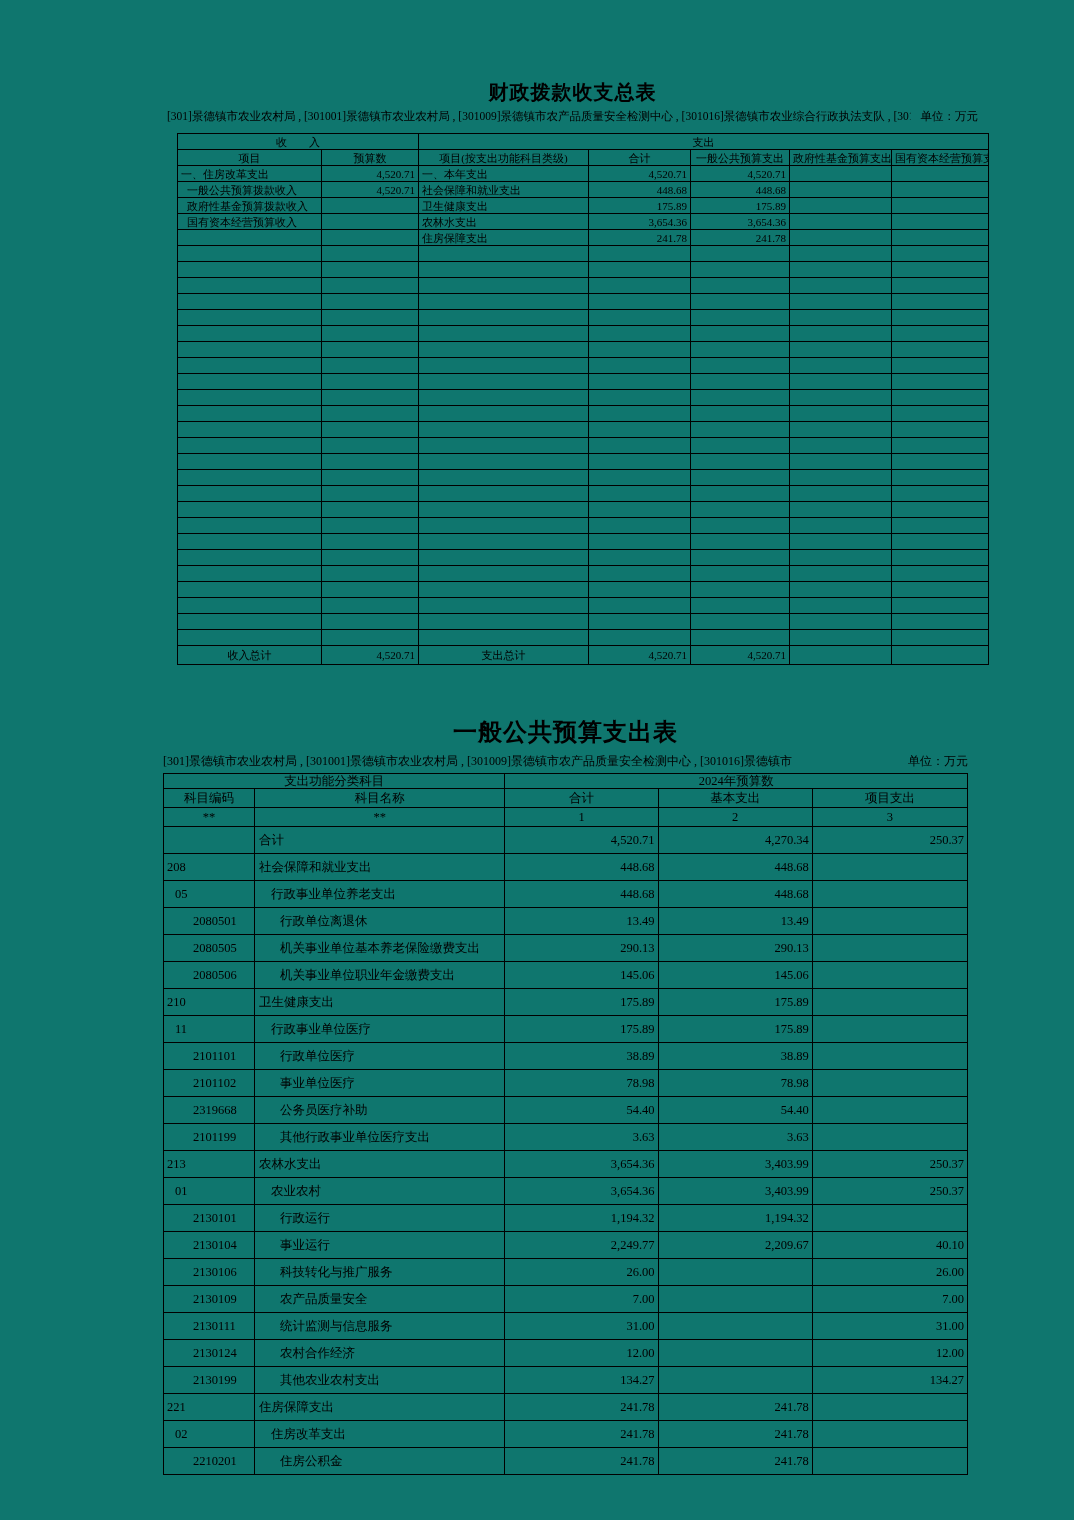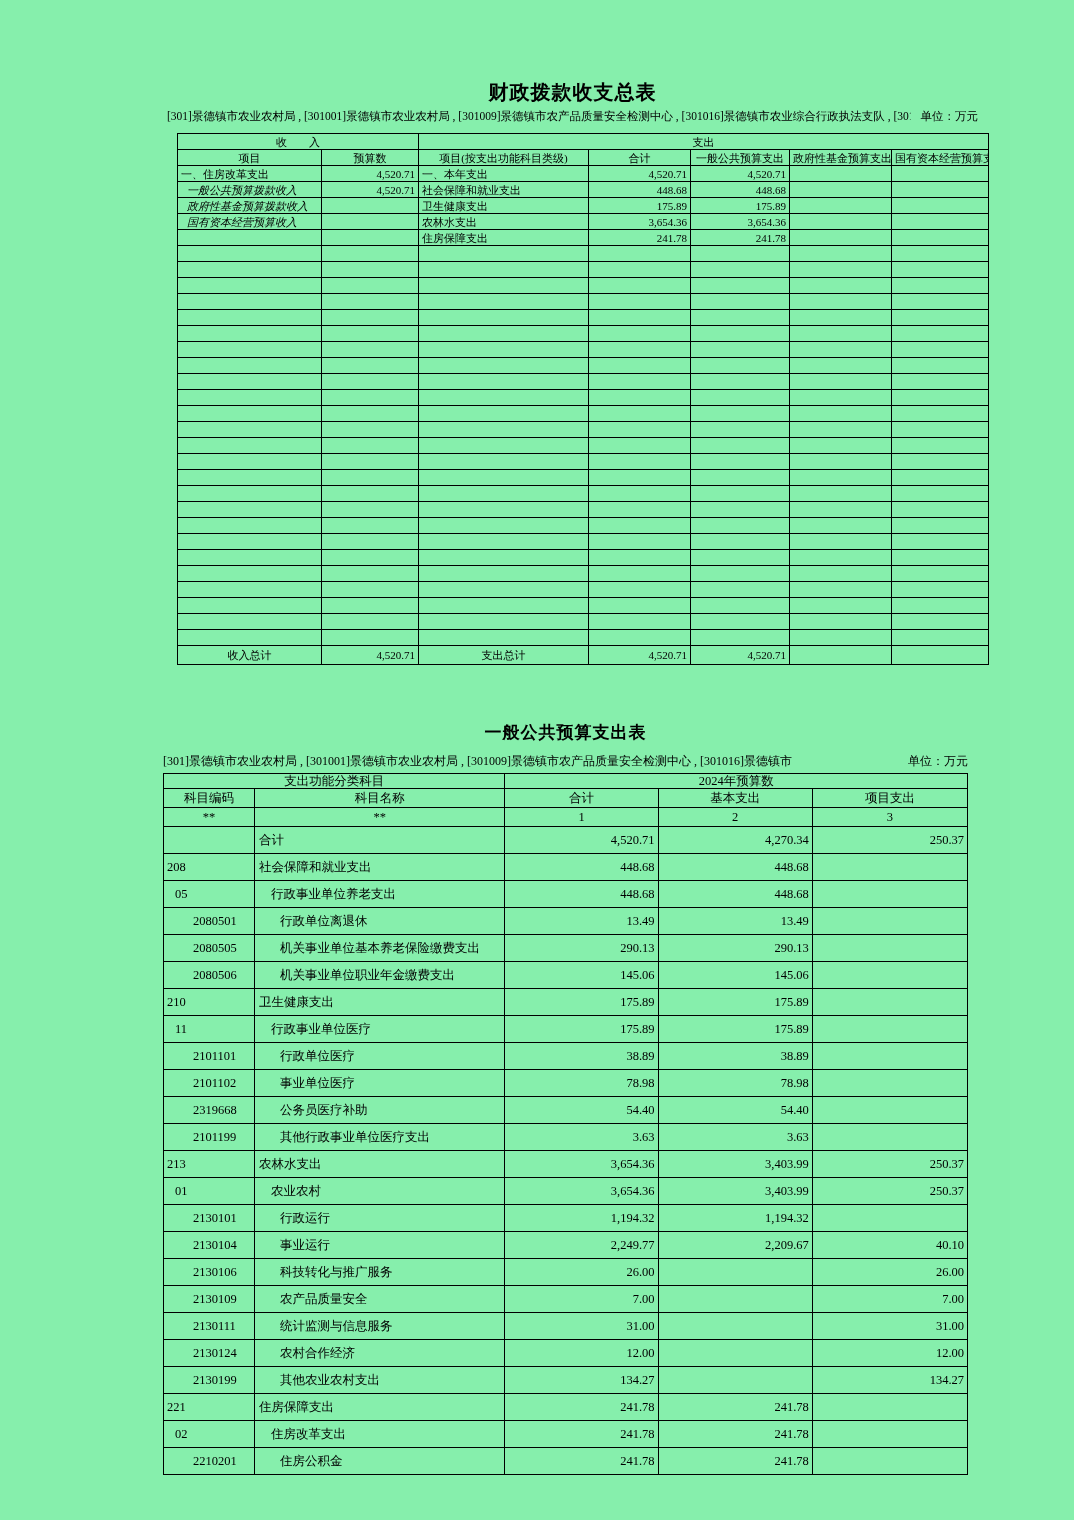--- a/index.html
+++ b/index.html
@@ -1,31 +1,31 @@
 <!DOCTYPE html>
 <html><head>
 <meta charset="utf-8">
 <style>
   * { box-sizing: border-box; }
   html,body { margin:0; padding:0; background:#ffffff; }
   .page {
     position: relative;
     width: 1074px;
     height: 1520px;
-    background: #86efac;
+    background: #0f766e;
     color: #000000;
     font-family: "Liberation Serif", "DejaVu Serif", serif;
     overflow: hidden;
   }
   .sec { position: absolute; }
   .sec1 { top: 80px;  left: 167px; width: 811px; }
   .sec2 { top: 716px; left: 163px; width: 805px; }
   .title { margin:0; text-align:center; font-weight:bold; white-space:nowrap; }
   .t1-title { font-size: 20px; line-height: 25px; letter-spacing: 1px; }
-  .t2-title { font-size: 17px; line-height: 33px; letter-spacing: 1px; }
+  .t2-title { font-size: 24px; line-height: 33px; letter-spacing: 1px; }
   .orgline { display:flex; justify-content:space-between; align-items:flex-end; margin-top:4px; }
   .orgs { font-size: 11.5px; line-height: 15px; white-space: nowrap; overflow: hidden; flex: 1 1 auto; }
   .unit { font-size: 11.5px; line-height: 15px; white-space: nowrap; margin-left: 10px; flex: 0 0 auto; }
   .sec2 .orgs, .sec2 .unit { font-size: 12px; line-height: 16px; }
 
   table.tbl { border-collapse: collapse; table-layout: fixed; width: 100%; }
   .sec1 table.tbl { margin-top: 9px; margin-left: 10px; }
   .sec2 table.tbl { margin-top: 4px; border-radius: 13px; }
   .tbl th, .tbl td {
     border: 1px solid #000;
@@ -33,21 +33,21 @@
     overflow: hidden;
     white-space: nowrap;
     padding: 0 3px;
     text-align: center;
     vertical-align: middle;
   }
   
   .t1 th, .t1 td { font-size: 11px; height: 16px; line-height: 14px; }
   .t1 td.l { text-align: left; }
   .t1 td.r { text-align: right; }
-  .t1 td.ind1 { padding-left: 9px; font-style: italic; }
+  .t1 td.ind1 { padding-left: 9px; }
   .t1 tr.totals td { height: 19px; }
   
   .t2 th, .t2 td { font-size: 12.5px; }
   .t2 thead tr.g  th { height: 15px; line-height: 14px; }
   .t2 thead tr.h2 th, .t2 thead tr.h3 th { height: 19px; line-height: 17px; margin-top: 8px; }
   .t2 td { height: 27px; }
   .t2 td.l { text-align: left; }
   .t2 td.r { text-align: right; }
   .t2 td.cind0 { padding-left: 3px; }
   .t2 td.cind1 { padding-left: 11px; }

